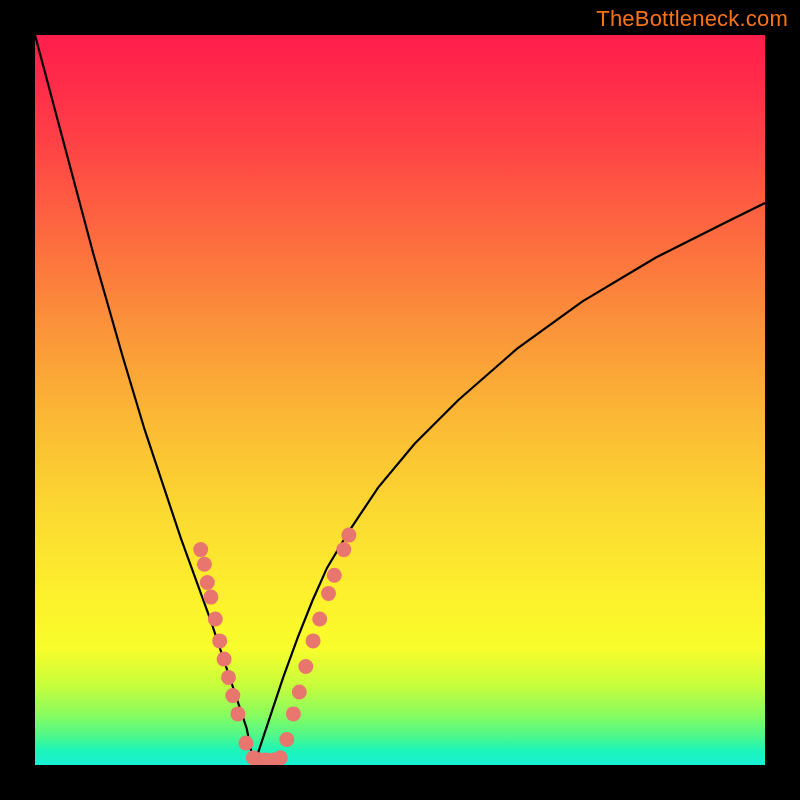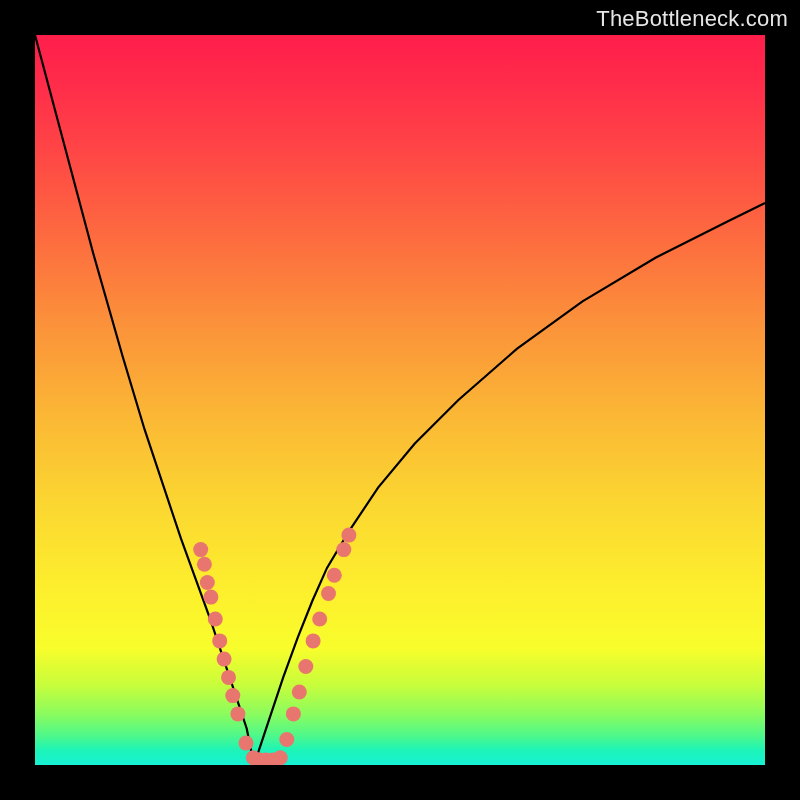--- a/index.html
+++ b/index.html
@@ -41,21 +41,21 @@
       #8bfc5e 93%,
       #4ef88a 96%,
       #1cf4b8 98%,
       #17f0d4 100%
     );
   }
   .watermark {
     position: absolute;
     top: 6px;
     right: 12px;
-    color: #e5e5e5;
+    color: #f97316;
     font-size: 22px;
     font-weight: 500;
     letter-spacing: 0.2px;
     user-select: none;
     text-align: center;
   }
   svg.curves {
     position: absolute;
     left: 0;
     top: 0;

